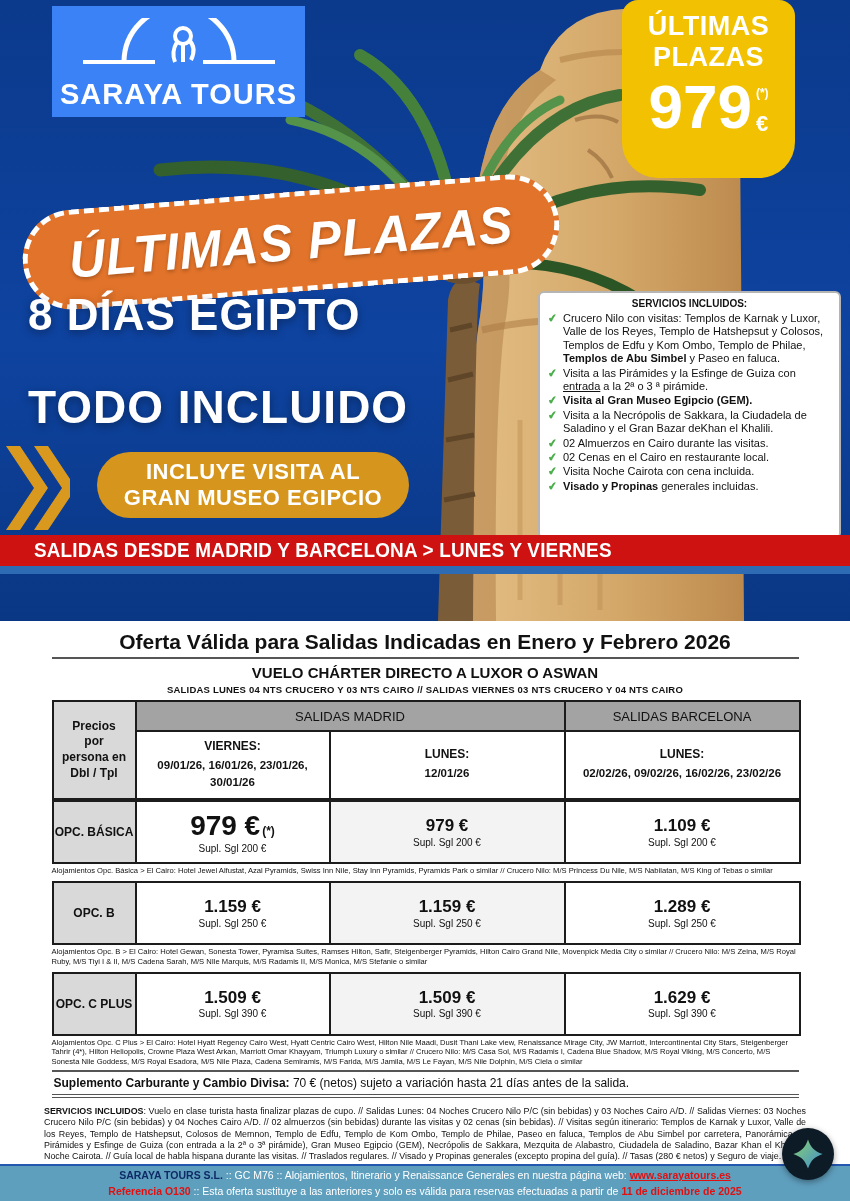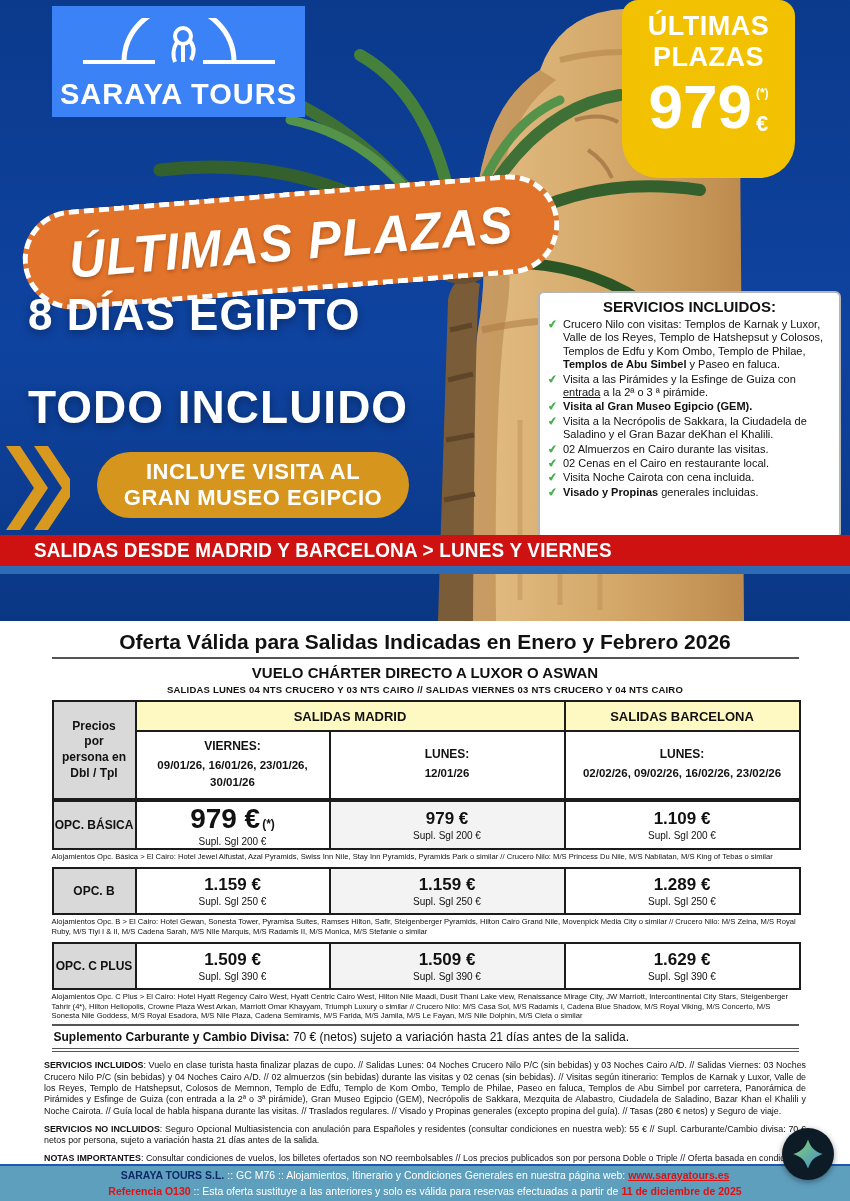--- a/index.html
+++ b/index.html
@@ -31,21 +31,21 @@
   .t1{top:290px;font-size:44px;}
   .t2{top:380px;font-size:46px;}
   .chevrons{position:absolute;left:6px;top:446px;}
   .gold-pill{position:absolute;left:97px;top:452px;width:312px;height:66px;background:#d6961e;
              border-radius:34px;display:flex;flex-direction:column;align-items:center;justify-content:center;}
   .gold-pill div{color:#fff;font-weight:800;font-size:22px;line-height:1.18;letter-spacing:.5px;}
 
   
   .services{position:absolute;left:538px;top:291px;width:303px;height:248px;background:#fff;
             border:2px solid #b5b5b5;border-radius:6px;padding:5px 8px 4px 8px;}
-  .services h3{margin:0 0 3px 0;text-align:center;font-size:15px;color:#111;}
+  .services h3{margin:0 0 3px 0;text-align:center;font-size:10px;color:#111;}
   .services ul{margin:0;padding:0;list-style:none;}
   .services li{position:relative;padding-left:15px;font-size:11px;line-height:1.22;color:#111;margin-bottom:1px;}
   .services .chk{position:absolute;left:0;top:0;color:#4cae4c;font-weight:bold;font-size:11px;
                  transform:rotate(-8deg);}
   .services .ul{text-decoration:underline;}
 
   
   .banner1{position:absolute;left:0;top:535px;width:850px;height:31px;background:#ce1111;
            display:flex;align-items:center;}
   .banner1 span{color:#fff;font-weight:bold;font-size:19.5px;padding-left:35px;letter-spacing:.2px;
@@ -60,27 +60,27 @@
   .offer-heading{text-align:center;font-size:21px;font-weight:bold;color:#111;margin-top:9px;}
   .rule{width:747px;margin:3px auto 0 auto;border-top:2px solid #555;}
   .charter{text-align:center;font-size:15px;font-weight:bold;color:#111;margin-top:5px;}
   .schedule{text-align:center;font-size:9.5px;font-weight:bold;color:#111;margin-top:3px;letter-spacing:.2px;}
 
   .tblwrap{width:747px;margin:5px auto 0 auto;}
   table{border-collapse:collapse;width:747px;table-layout:fixed;}
   td{border:2px solid #1c1c1c;text-align:center;vertical-align:middle;color:#111;}
   col.c0{width:83px;}col.c1{width:194px;}col.c2{width:235px;}col.c3{width:235px;}
   .corner{background:#d9d9d9;font-weight:bold;font-size:12px;line-height:1.3;padding:8px;}
-  .group{font-weight:bold;font-size:13px;height:30px;background:#fef9c3;}
+  .group{font-weight:normal;font-size:13px;height:30px;background:#a3a3a3;}
   .daycell{height:68px;background:#fff;padding:2px;}
   .daycell .day{font-weight:bold;font-size:12px;margin-bottom:4px;}
   .daycell .dates{font-weight:bold;font-size:11.5px;line-height:1.5;}
   .prow{margin-top:0;}
   .rlabel{background:#d9d9d9;font-weight:bold;font-size:12px;}
-  .pcell{height:46px;background:#fff;padding:1px;}
+  .pcell{height:62px;background:#fff;padding:1px;}
   .pcell.mid{background:#f3f3f3;}
   .price{font-size:17px;font-weight:600;line-height:1.15;}
   .price.big{font-size:28px;font-weight:800;}
   .price .star{font-size:12px;font-weight:bold;margin-left:2px;}
   .supl{font-size:10px;margin-top:1px;}
   .note{width:747px;margin:2px auto 3px auto;font-size:7.6px;line-height:1.3;color:#111;text-align:left;}
 
   .supline{width:747px;margin:3px auto 0 auto;border-top:2px solid #555;border-bottom:4px double #555;
            padding:4px 2px;font-size:12px;color:#111;}
 
@@ -337,21 +337,21 @@
 
     <div class="fine">
       <p><b>SERVICIOS INCLUIDOS</b><span>: Vuelo en clase turista hasta finalizar plazas de cupo. // Salidas Lunes: 04 Noches Crucero Nilo P/C (sin bebidas) y 03 Noches Cairo A/D. // Salidas Viernes: 03 Noches Crucero Nilo P/C (sin bebidas) y 04 Noches Cairo A/D. // 02 almuerzos (sin bebidas) durante las visitas y 02 cenas (sin bebidas). // Visitas según itinerario: Templos de Karnak y Luxor, Valle de los Reyes, Templo de Hatshepsut, Colosos de Memnon, Templo de Edfu, Templo de Kom Ombo, Templo de Philae, Paseo en faluca, Templos de Abu Simbel por carretera, Panorámica de Pirámides y Esfinge de Guiza (con entrada a la 2ª o 3ª pirámide), Gran Museo Egipcio (GEM), Necrópolis de Sakkara, Mezquita de Alabastro, Ciudadela de Saladino, Bazar Khan el Khalili y Noche Cairota. // Guía local de habla hispana durante las visitas. // Traslados regulares. // Visado y Propinas generales (excepto propina del guía). // Tasas (280 € netos) y Seguro de viaje.</span></p>
       <p><b>SERVICIOS NO INCLUIDOS</b><span>: Seguro Opcional Multiasistencia con anulación para Españoles y residentes (consultar condiciones en nuestra web): 55 € // Supl. Carburante/Cambio divisa: 70 € netos por persona, sujeto a variación hasta 21 días antes de la salida.</span></p>
       <p><b>NOTAS IMPORTANTES</b><span>: Consultar condiciones de vuelos, los billetes ofertados son NO reembolsables // Los precios publicados son por persona Doble o Triple // Oferta basada en condiciones especiales de contratación y cancelación en caso de desistimiento por parte del consumidor // Los precios finales pueden variar debido a modificaciones de tarifas, tasas, carburantes y/o cambios de divisas hasta 21 días antes de la salida.</span></p>
     </div>
   </div>
 
   <div class="footer">
     <div>
-      <span class="brand">SARAYA TOURS S.L.</span><span> :: GC M76 ::  Alojamientos, Itinerario y Condiciones Generales en nuestra página web:  </span><a href="#">www.sarayatours.es</a>
+      <span class="brand">SARAYA TOURS S.L.</span><span> :: GC M76 ::  Alojamientos, Itinerario y Renaissance Generales en nuestra página web:  </span><a href="#">www.sarayatours.es</a>
     </div>
     <div>
       <span class="red">Referencia O130</span><span> :: Esta oferta sustituye a las anteriores y solo es válida para reservas efectuadas a partir de </span><span class="red">11 de diciembre de 2025</span>
     </div>
   </div>
 
   <button class="float-badge">
     <svg width="40" height="40" viewBox="0 0 52 52">
       <defs>
         <linearGradient id="stargrad" x1="0" y1="0" x2="1" y2="1">

